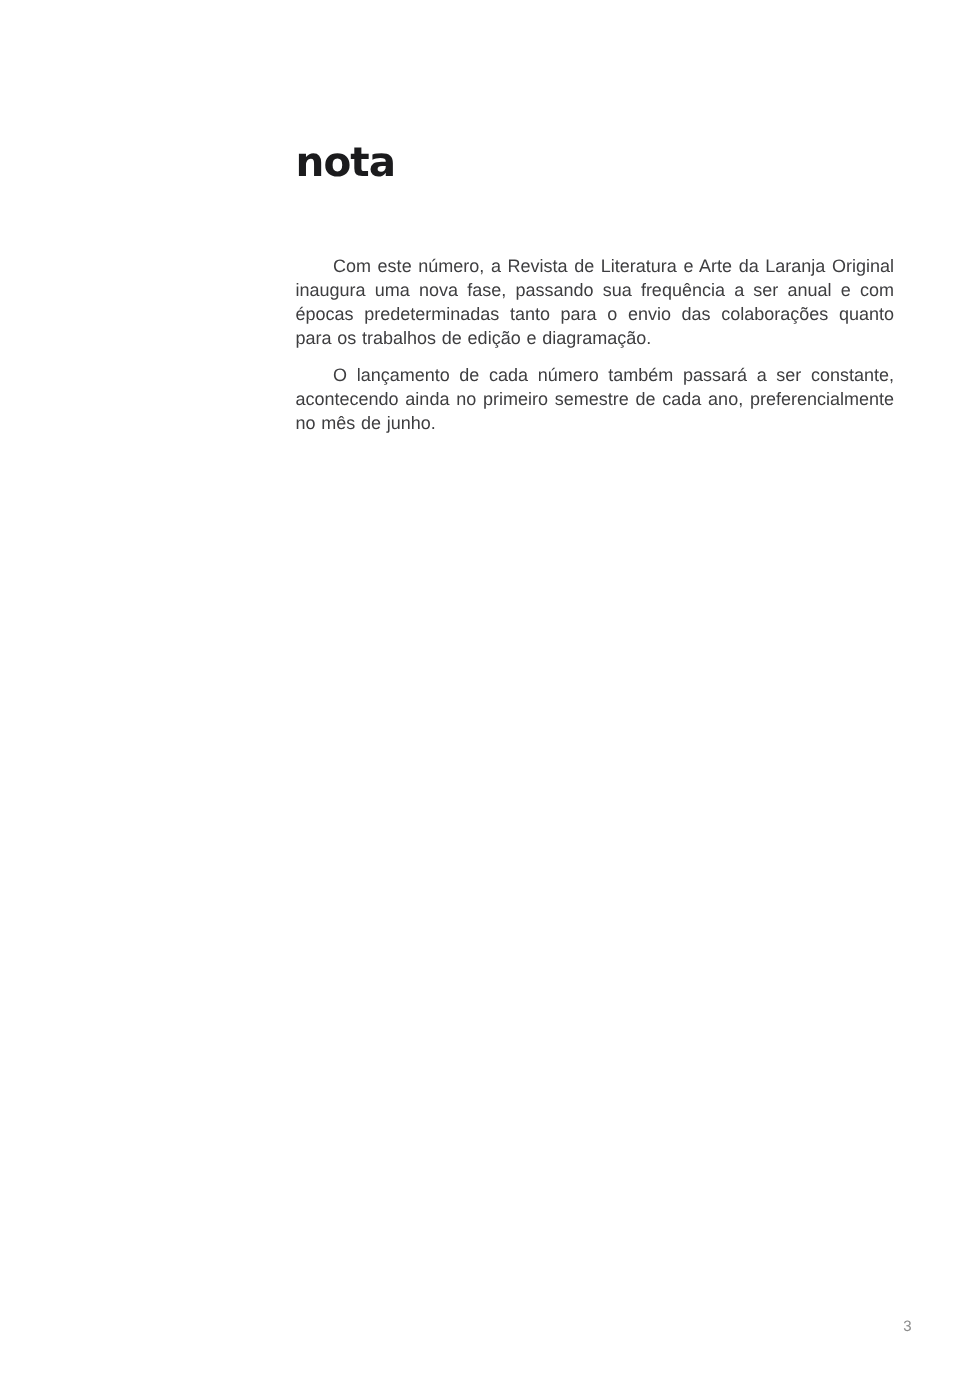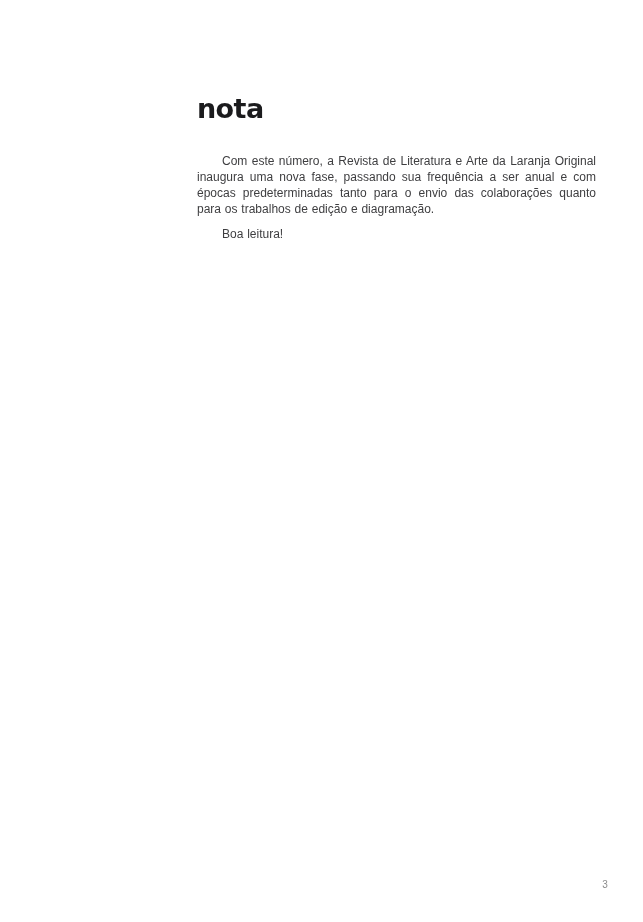--- a/index.html
+++ b/index.html
@@ -30,21 +30,21 @@
     letter-spacing: -0.6px;
     color: #1b1b1d;
   }
   .doc-title .title-line {
     display: block;
   }
   .doc-title .title-line-2 {
     margin-left: 10px;
   }
   .body-text {
-    margin-top: 35px;
+    margin-top: 51px;
   }
   .body-text p {
     margin: 0 0 9px 0;
     font-size: 12px;
     line-height: 16px;
     color: #3e3e40;
     text-align: justify;
     text-indent: 25px;
     word-spacing: 0.5px;
   }
@@ -67,20 +67,20 @@
 <div class="sheet">
 
   <div class="content">
 
     <h1 class="doc-title">
       <span class="title-line title-line-1">nota</span>
     </h1>
 
     <div class="body-text">
       <p>Com este número, a Revista de Literatura e Arte da Laranja Original inaugura uma nova fase, passando sua frequência a ser anual e com épocas predeterminadas tanto para o envio das colaborações quanto para os trabalhos de edição e diagramação.</p>
-      <p class="closing">Boa leitura!</p>
+      <p>O lançamento de cada número também passará a ser constante, acontecendo ainda no primeiro semestre de cada ano, preferencialmente no mês de junho.</p>
     </div>
 
   </div>
 
   <div class="page-number">3</div>
 
 </div>
 
 </body></html>

